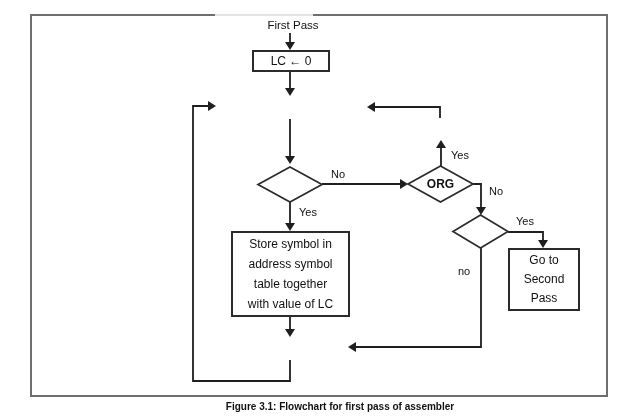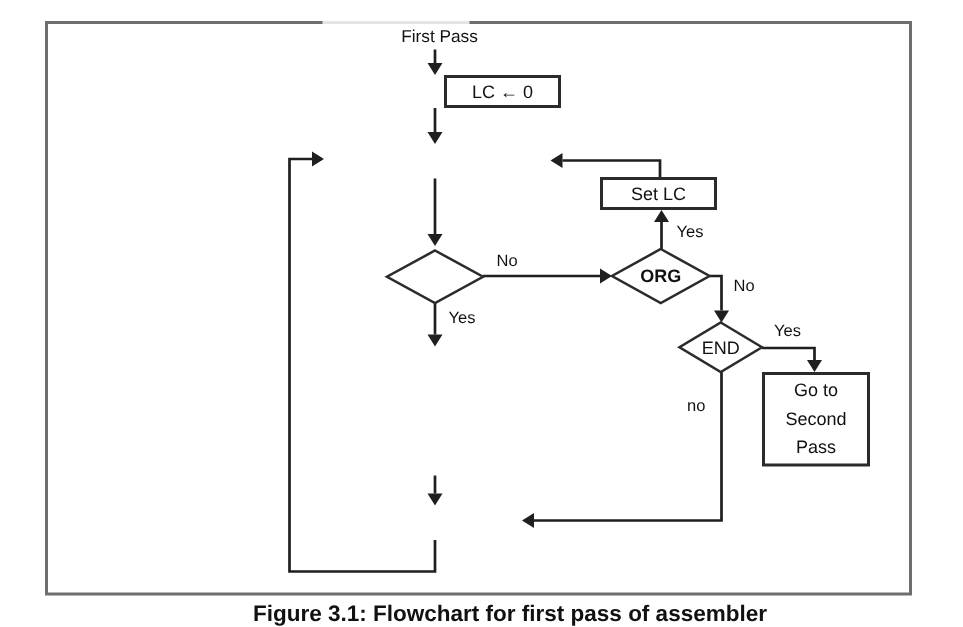--- a/index.html
+++ b/index.html
@@ -33,24 +33,24 @@
   }
   .elabel { position:absolute; font-size:11px; white-space:nowrap; }
   .el-label-no  { left:331px; top:168px; }
   .el-label-yes { left:299px; top:206px; }
   .el-org-yes   { left:451px; top:149px; }
   .el-org-no    { left:489px; top:185px; }
   .el-end-yes   { left:516px; top:215px; }
   .el-end-no    { left:458px; top:265px; }
   .caption {
     position:absolute; left:40px; top:401px; width:600px; height:15px;
-    font-size:15px; font-weight:bold; text-align:center; white-space:nowrap;
+    font-size:10px; font-weight:bold; text-align:center; white-space:nowrap;
   }
   
-  .n-lc        { left:252px; top:50px;  width:78px;  height:22px;margin-left:44px; }
+  .n-lc        { left:252px; top:50px;  width:78px;  height:22px; }
   .n-scan      { left:217px; top:96px;  width:149px; height:23px; }
   .n-setlc     { left:400px; top:118px; width:78px;  height:22px; }
   .n-store     { left:231px; top:231px; width:119px; height:86px; }
   .n-increment { left:233px; top:337px; width:114px; height:23px; }
   .n-goto      { left:508px; top:248px; width:72px;  height:63px; }
   .d-label     { left:258px; top:167px; width:64px;  height:35px; }
   .d-org       { left:408px; top:166px; width:65px;  height:36px;font-weight:bold; }
   .d-end       { left:453px; top:215px; width:55px;  height:33px; }
 </style>
 </head>
@@ -93,27 +93,29 @@
       <polygon points="208,101 208,111 216,106"></polygon>
       <polygon points="375,102 375,112 367,107"></polygon>
       <polygon points="436,148 446,148 441,140"></polygon>
       <polygon points="476,207 486,207 481,215"></polygon>
       <polygon points="538,240 548,240 543,248"></polygon>
       <polygon points="356,342 356,352 348,347"></polygon>
     </g>
   </svg>
 
   <div class="node n-lc">LC ← 0</div>
-  <div class="node n-setlc">Set LC</div>
+  <div class="node n-store">Store symbol in
+address symbol
+table together
+with value of LC</div>
   <div class="node n-goto small-lh">Go to
 Second
 Pass</div>
 
   <div class="dlabel d-org">ORG</div>
-  <div class="dlabel d-end">END</div>
 
   <div class="elabel el-label-no">No</div>
   <div class="elabel el-label-yes">Yes</div>
   <div class="elabel el-org-yes">Yes</div>
   <div class="elabel el-org-no">No</div>
   <div class="elabel el-end-yes">Yes</div>
   <div class="elabel el-end-no">no</div>
 
   <div class="caption">Figure 3.1: Flowchart for first pass of assembler</div>
 

